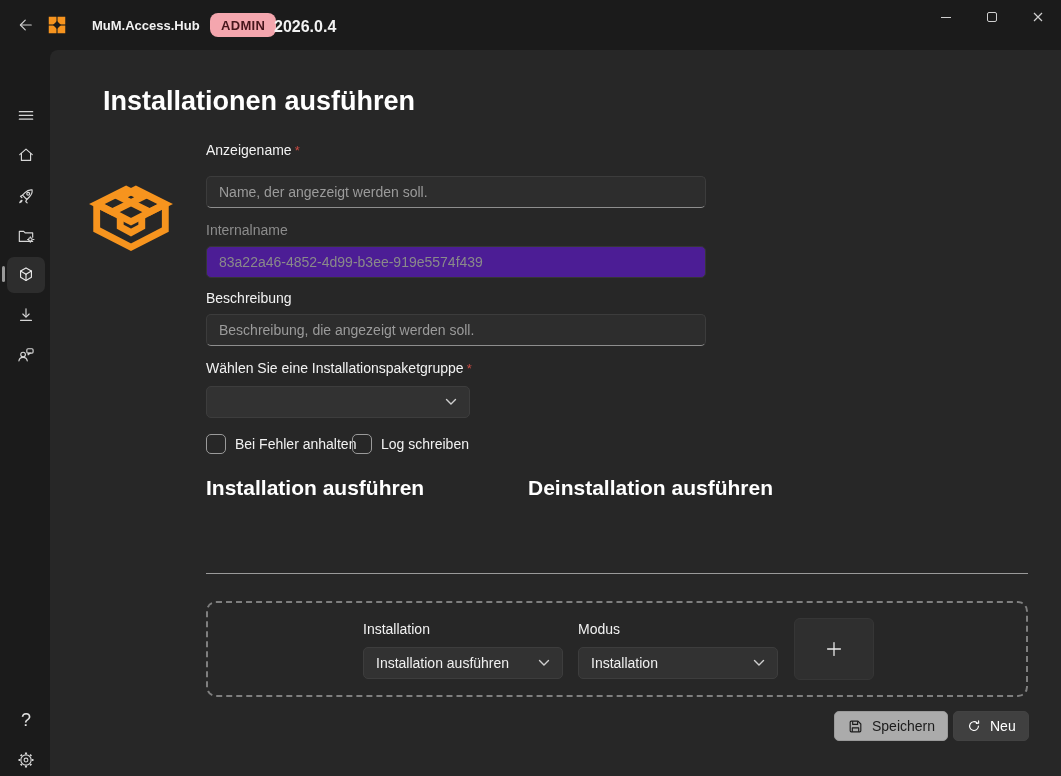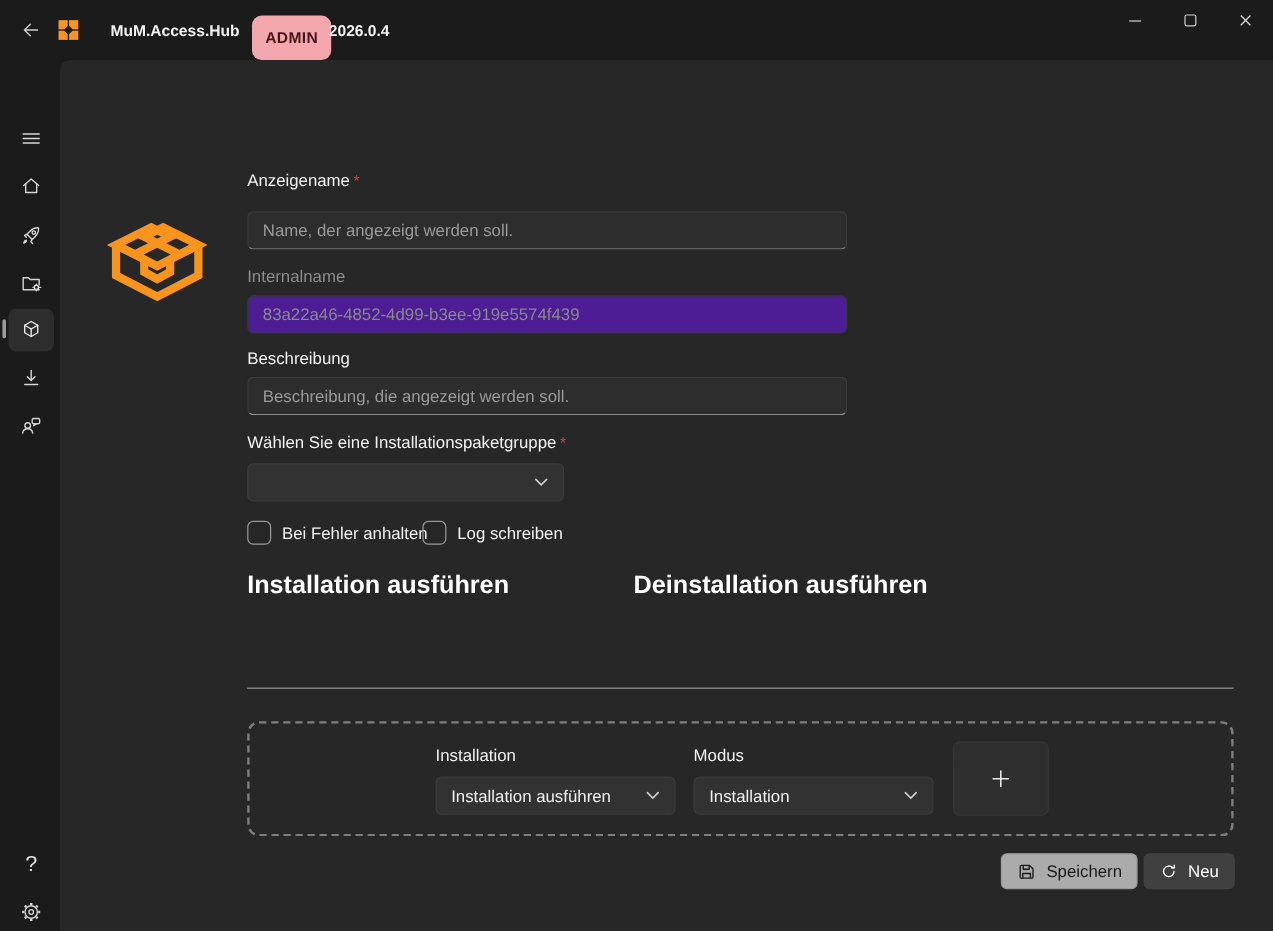--- a/index.html
+++ b/index.html
@@ -5,22 +5,22 @@
   * { box-sizing: border-box; margin: 0; padding: 0; }
   html,body { background:#111; }
   body { font-family:"Liberation Sans", sans-serif; }
   .window { position:relative; width:1061px; height:776px; background:#1B1B1B; overflow:hidden; color:#FFF; }
 
   
   .titlebar { position:absolute; left:0; top:0; width:100%; height:50px; background:#1B1B1B; }
   .back-btn { position:absolute; left:13px; top:13px; width:26px; height:24px; display:flex; align-items:center; justify-content:center; cursor:pointer; background:none; border:none; }
   .app-logo { position:absolute; left:46px; top:14px; width:22px; height:22px; }
   .app-name { position:absolute; left:92px; top:18px; font-size:13px; font-weight:700; color:#F2F2F2; }
-  .admin-badge { position:absolute; left:210px; top:13px; height:37px; padding:0 11px; display:flex; align-items:center; border-radius:8px; background:#F4A6AE; color:#46161C; font-size:13px; font-weight:700; letter-spacing:.3px;text-align:right; }
-  .version { position:absolute; left:274px; top:18px; font-size:13px; font-weight:700; color:#F2F2F2; }
+  .admin-badge { position:absolute; left:210px; top:13px; height:24px; padding:0 11px; display:flex; align-items:center; border-radius:8px; background:#F4A6AE; color:#46161C; font-size:13px; font-weight:700; letter-spacing:.3px;text-align:right; }
+  .version { position:absolute; left:274px; top:18px; font-size:16px; font-weight:700; color:#F2F2F2; }
   .win-btns { position:absolute; right:0; top:0; display:flex; }
   .win-btn { width:46px; height:34px; display:flex; align-items:center; justify-content:center; background:none; border:none; cursor:pointer; }
   .min-glyph { width:10px; height:1px; background:#CFCFCF; }
   .max-glyph { width:10px; height:10px; border:1px solid #CFCFCF; border-radius:2px; }
 
   
   .sidebar { position:absolute; left:0; top:50px; width:50px; height:726px; background:#1B1B1B; }
   .side-item { position:absolute; left:7px; width:38px; height:36px; display:flex; align-items:center; justify-content:center; border-radius:7px; cursor:pointer; background:none; border:none; }
   .side-item.selected { background:#2D2D2D; }
   .sel-indicator { position:absolute; left:2px; top:216px; width:3px; height:16px; border-radius:2px; background:#9A9A9A; }
@@ -190,20 +190,21 @@
           <g stroke-width="2.5">
             <path d="M19 12h2M5 12H3M12 5V3M12 19v2M16.95 16.95l1.41 1.41M7.05 7.05 5.64 5.64M16.95 7.05l1.41-1.41M7.05 16.95l-1.41 1.41"></path>
           </g>
         </svg>
       </span>
     </button>
   </nav>
 
   <main class="content">
 
+    <h1 class="page-title">Installationen ausführen</h1>
 
     <span class="big-box-icon">
       <svg width="98" height="98" viewBox="0 0 100 100" fill="none" stroke="#F7941E" stroke-width="7" stroke-linejoin="miter">
         <path d="M15 45 45 30l16 8-30 15Z"></path>
         <path d="M85 45 55 30l-16 8 30 15Z"></path>
         <path d="M15 45v26l35 18 35-18V45"></path>
         <path d="M15 45l35 18 35-18"></path>
         <path d="M39 57v11l11 6 11-6V57"></path>
       </svg>
     </span>

